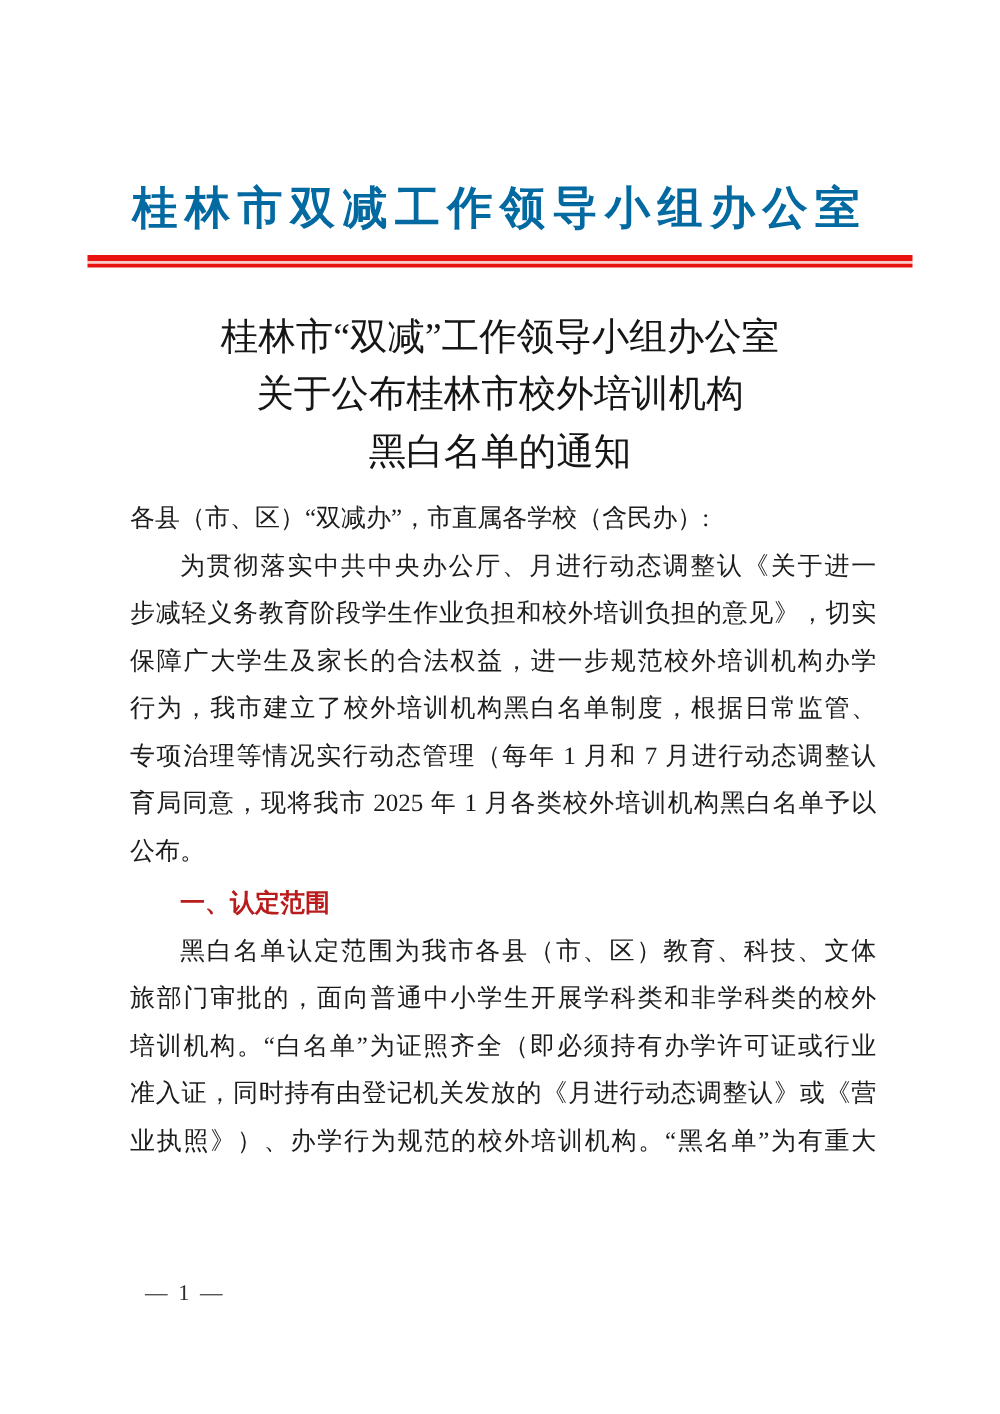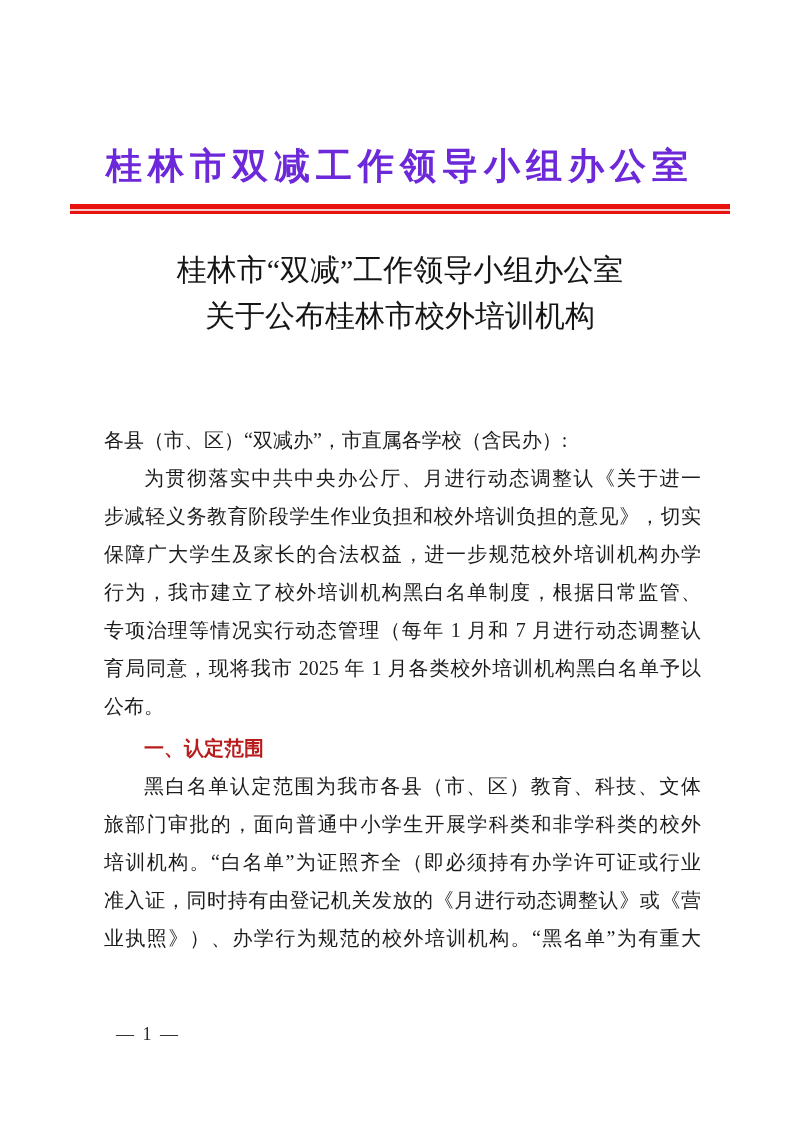--- a/index.html
+++ b/index.html
@@ -16,21 +16,21 @@
     font-family: "Liberation Serif", "DejaVu Serif", serif;
   }
 
   
   .letterhead {
     position: absolute;
     top: 140px;
     left: 0;
     width: 100%;
     text-align: center;
-    color: #6d28d9;
+    color: #0369a1;
     font-size: 36px;
     font-weight: 700;
     letter-spacing: 6px;
     line-height: 52px;
     white-space: nowrap;
   }
   .rule {
     position: absolute;
     top: 204px;
     left: 70px;
@@ -59,21 +59,21 @@
     text-align: center;
     color: #161616;
     font-size: 30px;
     font-weight: 400;
     line-height: 46px;
   }
 
   
   .body-text {
     position: absolute;
-    top: 421px;
+    top: 396px;
     left: 104px;
     width: 597px;
     color: #1c1c1c;
     font-size: 20px;
     line-height: 38px;
   }
   .bl {
     margin: 0;
     padding: 0;
     text-align: justify;
@@ -113,20 +113,21 @@
 
   <div class="rule">
     <div class="bar-top"></div>
     <div class="bar-gap"></div>
     <div class="bar-bottom"></div>
   </div>
 
   <div class="doc-title">
     <div>桂林市“双减”工作领导小组办公室</div>
     <div>关于公布桂林市校外培训机构</div>
+    <div>黑白名单的通知</div>
   </div>
 
   <div class="body-text">
     <p class="bl endleft">各县（市、区）“双减办”，市直属各学校（含民办）:</p>
     <p class="bl ind">为贯彻落实中共中央办公厅、月进行动态调整认《关于进一</p>
     <p class="bl">步减轻义务教育阶段学生作业负担和校外培训负担的意见》，切实</p>
     <p class="bl">保障广大学生及家长的合法权益，进一步规范校外培训机构办学</p>
     <p class="bl">行为，我市建立了校外培训机构黑白名单制度，根据日常监管、</p>
     <p class="bl">专项治理等情况实行动态管理（每年 1 月和 7 月进行动态调整认</p>
     <p class="bl">育局同意，现将我市 2025 年 1 月各类校外培训机构黑白名单予以</p>

